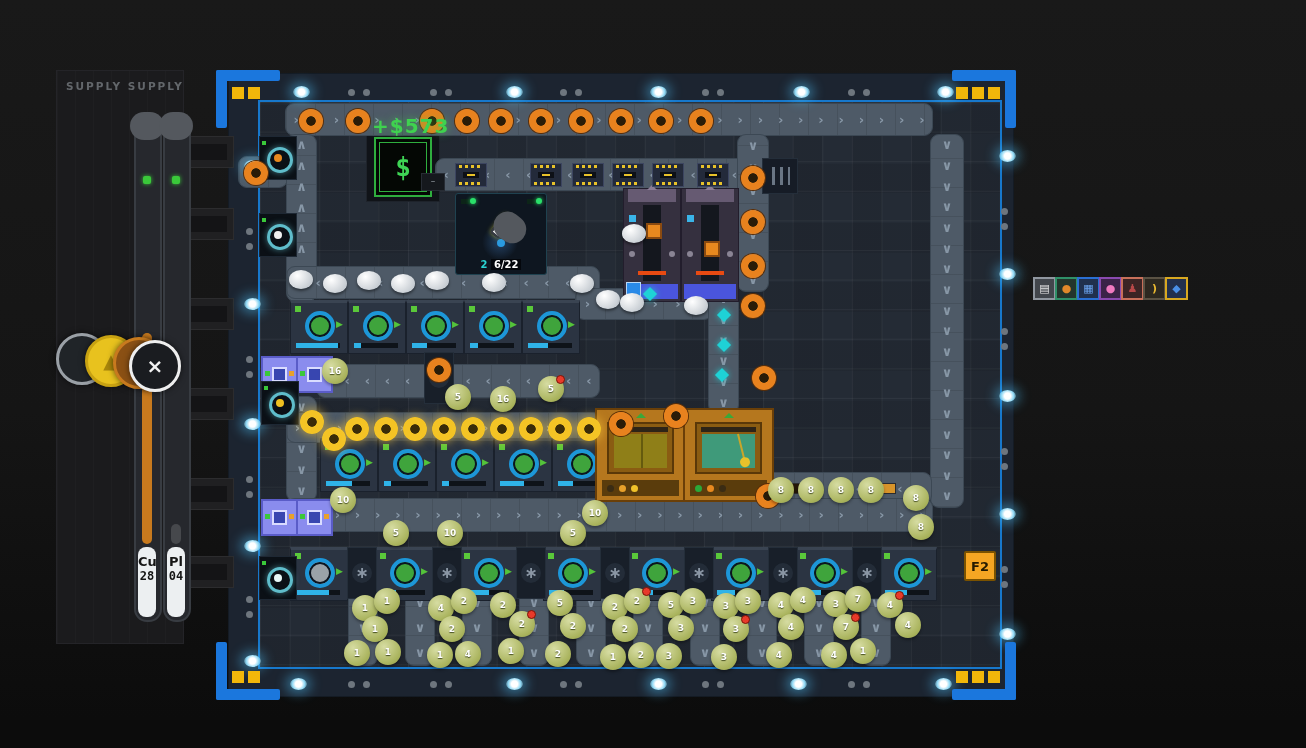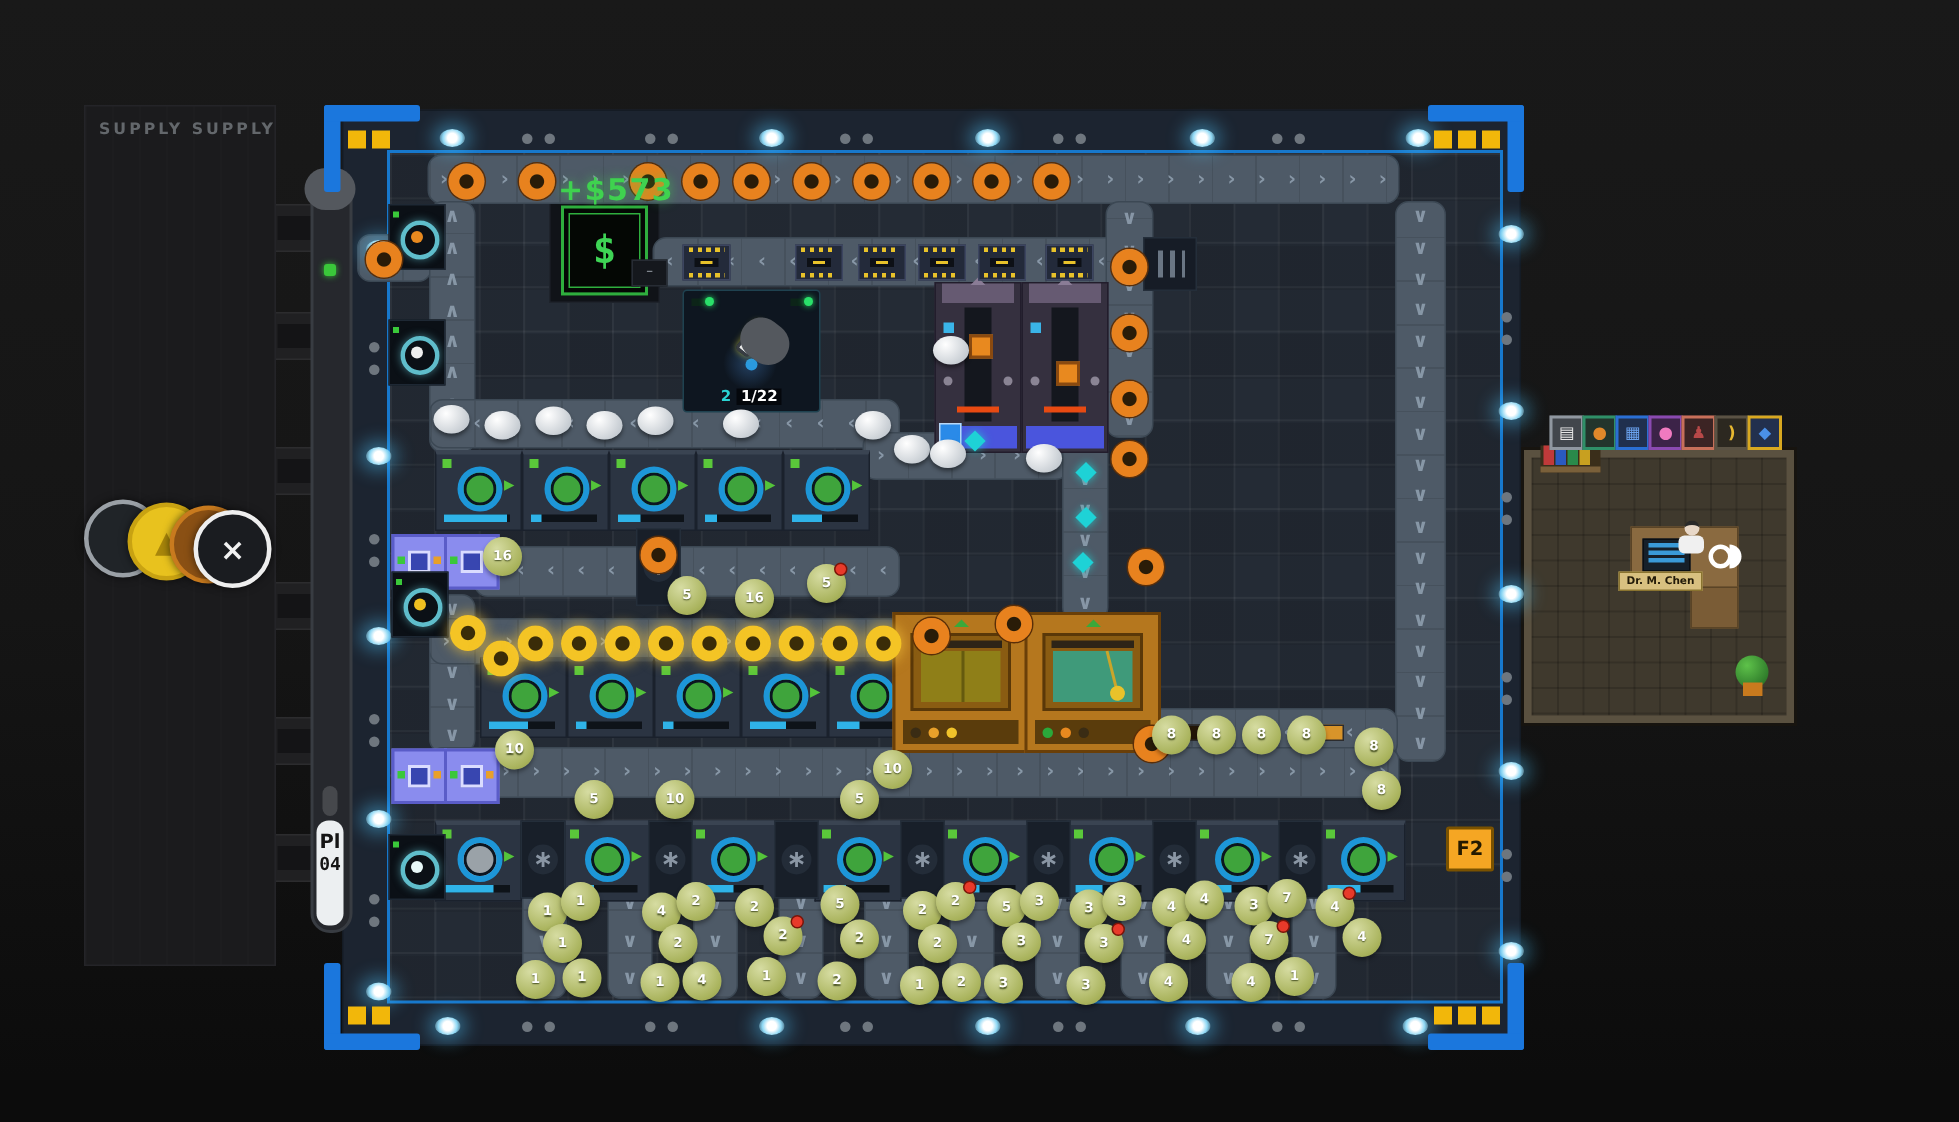--- a/index.html
+++ b/index.html
@@ -154,48 +154,25 @@
   <div class="lab">
     <i class="led l">
         <i></i>
       </i>
     <i class="led r">
         <i></i>
       </i>
     <i class="halo"></i>
     <i class="core"></i>
     <i class="tube"></i>
-    <div class="line"><span class="c">2</span> <span class="p">1/22</span></div>
+    <div class="line"><span class="c">2</span> <span class="p">6/22</span></div>
   </div>
 
   <div class="f2">F2</div>
 
-  <div id="room">
-    <div class="abs" id="bookshelf">
-        <i style="background:#c03a3a"></i>
-        <i style="background:#2a5ac0"></i>
-        <i style="background:#2a8a4a"></i>
-        <i style="background:#c8a020"></i>
-      </div>
-    <div class="abs" id="desk"></div>
-    <div class="abs" id="deskExt"></div>
-    <div class="abs" id="monitor">
-        <i></i>
-        <i></i>
-        <i></i>
-      </div>
-    <div class="abs" id="personHead"></div>
-    <div class="abs" id="personBody"></div>
-    <div class="abs" id="mugRing"></div>
-    <div class="abs" id="mugHalf"></div>
-    <div class="abs" id="keyboard"></div>
-    <div class="abs" id="nameTag">Dr. M. Chen</div>
-    <div class="abs" id="plantLeaf"></div>
-    <div class="abs" id="plantPot"></div>
-  </div>
 <div class="belt" style="left: 238px; top: 156px; width: 48px; height: 30px;">
       <span>›</span>
       <span>›</span>
     </div>
     <div class="belt" style="left: 285px; top: 103px; width: 646px; height: 31px;">
       <span>›</span>
       <span>›</span>
       <span>›</span>
       <span>›</span>
       <span>›</span>
@@ -911,21 +888,29 @@
       <i class="s" style="left:16px"></i>
       <i class="s" style="left:32px"></i>
       <i class="s" style="left:48px"></i>
     </div>
     <div class="slot" style="left: 178px; top: 136px;"></div>
     <div class="slot" style="left: 178px; top: 208px;"></div>
     <div class="slot" style="left: 178px; top: 298px;"></div>
     <div class="slot" style="left: 178px; top: 388px;"></div>
     <div class="slot" style="left: 178px; top: 478px;"></div>
     <div class="slot" style="left: 178px; top: 556px;"></div>
-    <div class="tube" style="left: 163px; top: 118px; width: 24px; height: 500px; margin-left: 44px;">
+    <div class="tube" style="left: 134px; top: 118px; width: 24px; height: 500px;">
+      <i class="led"></i>
+      <i class="fill" style="height:210.79999999999998px;background:#c87a1e"></i>
+      <div class="plate">
+        <div class="lb2">Cu</div>
+        <div class="val">28</div>
+      </div>
+    </div>
+    <div class="tube" style="left: 163px; top: 118px; width: 24px; height: 500px;">
       <i class="led"></i>
       <i class="fill" style="height:20.4px;background:#46484c"></i>
       <div class="plate">
         <div class="lb2">Pl</div>
         <div class="val">04</div>
       </div>
     </div>
     <div class="badge" style="left: 56px; top: 333px; width: 46px; height: 46px; border: 3px solid rgb(154, 160, 166); background: rgb(32, 36, 40); color: rgb(106, 112, 118); z-index: 10;"></div>
     <div class="badge" style="left: 85px; top: 335px; width: 46px; height: 46px; border: 3px solid rgb(200, 162, 18); background: rgb(232, 194, 30); color: rgb(168, 134, 10); z-index: 11;">▲</div>
     <div class="badge" style="left: 113px; top: 337px; width: 46px; height: 46px; border: 3px solid rgb(200, 122, 30); background: rgb(138, 80, 20); color: rgb(232, 160, 74); z-index: 12;">≡</div>

